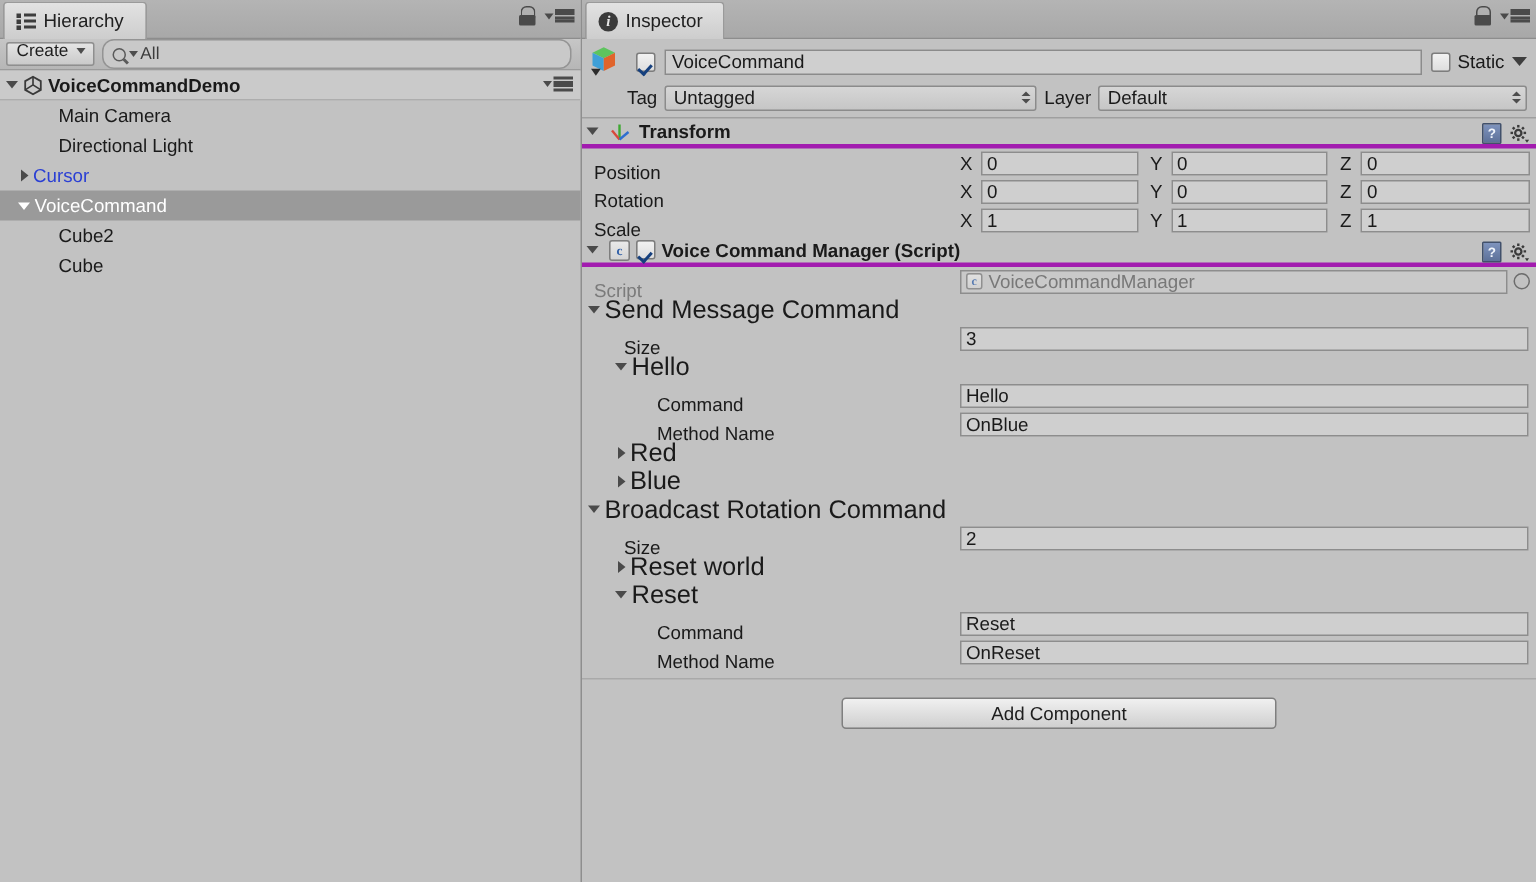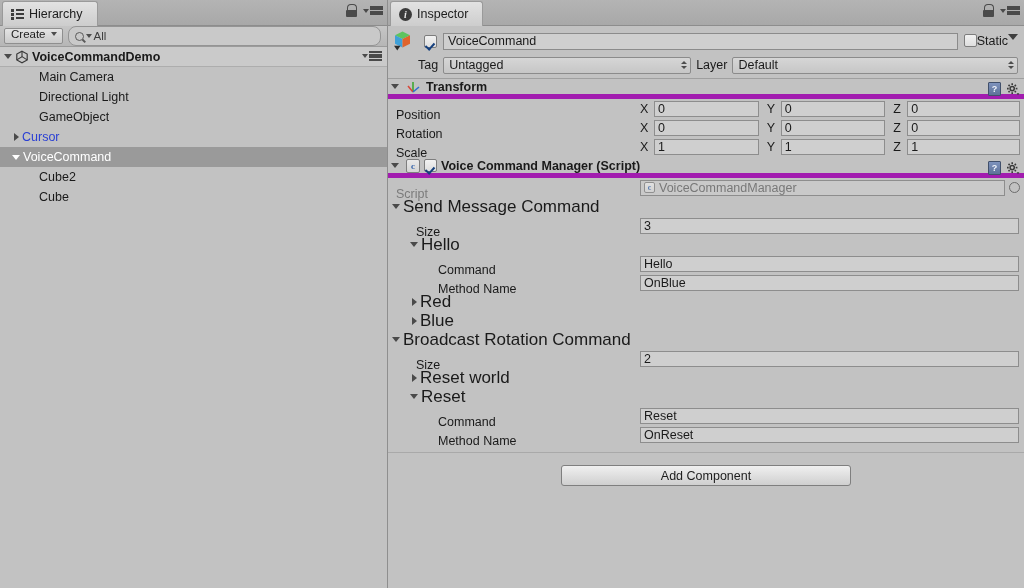--- a/index.html
+++ b/index.html
@@ -137,41 +137,41 @@
     width: 4px; height: 7px;
     border-right: 2.2px solid #16407e; border-bottom: 2.2px solid #16407e;
     transform: rotate(42deg); transform-origin: center;
   }
   .name-field {
     flex: 1; height: 17px;
     background: #cfcfcf; border: 1px solid #8b8b8b;
     display: flex; align-items: center; padding: 0 4px;
     font-size: 12.5px;
   }
-  .static-wrap { display: flex; gap: 0; flex: none; padding-right: 2px;}
+  .static-wrap { display: flex; align-items: center; gap: 5px; flex: none; padding-right: 2px;}
   .static-label { font-size: 12.5px; }
   .big-caret { width:0;height:0;border-left:5px solid transparent;border-right:5px solid transparent;border-top:6px solid #3e3e3e; }
 
   .insp-head-row2 { display: flex; align-items: center; gap: 5px; height: 20px; margin-top: 3px; }
   .fld-label { font-size: 12.5px; flex: none; }
   .dropdown {
     height: 17px; background: linear-gradient(#d6d6d6,#c6c6c6);
     border: 1px solid #8b8b8b; border-radius: 2px;
     display: flex; align-items: center; justify-content: space-between;
     padding: 0 3px 0 5px; font-size: 12.5px;
   }
   .dd-arrows { display:flex; flex-direction: column; gap:2px; align-items:center; flex:none; margin-left:6px;}
   .dd-arrows .u { width:0;height:0;border-left:3px solid transparent;border-right:3px solid transparent;border-bottom:3.5px solid #4d4d4d; }
   .dd-arrows .d { width:0;height:0;border-left:3px solid transparent;border-right:3px solid transparent;border-top:3.5px solid #4d4d4d; }
 
   
   .comp-head {
     height: 20px; display: flex; align-items: center; gap: 4px;
     padding-left: 3px; position: relative;
-    border-bottom: 5px solid #a21caf;
+    border-bottom: 3px solid #a21caf;
   }
   .comp-title { font-weight: bold; font-size: 12.5px; }
   .comp-tools { position: absolute; right: 4px; top: 3px; display: flex; align-items: center; gap: 5px; }
   .ico-help {
     width: 13px; height: 14px; border: 1px solid #41506b; border-radius: 1px;
     background: linear-gradient(#7e93bd,#5d7199);
     color: #f0f4fb; font-size: 9px; font-weight: bold;
     display: flex; align-items: center; justify-content: center;
   }
   .ico-gear { width: 14px; height: 14px; position: relative; display: inline-flex; align-items: center; }
@@ -283,25 +283,20 @@
       <div id="hierarchy-items">
           <div class="h-row">
             <span style="display: inline-block; flex: 0 0 auto; width: 22px;"></span>
             <span class="tri blank"></span>
             <span class="h-label">Main Camera</span>
           </div>
           <div class="h-row">
             <span style="display: inline-block; flex: 0 0 auto; width: 22px;"></span>
             <span class="tri blank"></span>
             <span class="h-label">Directional Light</span>
-          </div>
-          <div class="h-row">
-            <span style="display: inline-block; flex: 0 0 auto; width: 22px;"></span>
-            <span class="tri blank"></span>
-            <span class="h-label">GameObject</span>
           </div>
           <div class="h-row prefab">
             <span style="display: inline-block; flex: 0 0 auto; width: 8px;"></span>
             <span class="tri right"></span>
             <span class="h-label">Cursor</span>
           </div>
           <div class="h-row selected">
             <span style="display: inline-block; flex: 0 0 auto; width: 8px;"></span>
             <span class="tri down"></span>
             <span class="h-label">VoiceCommand</span>

